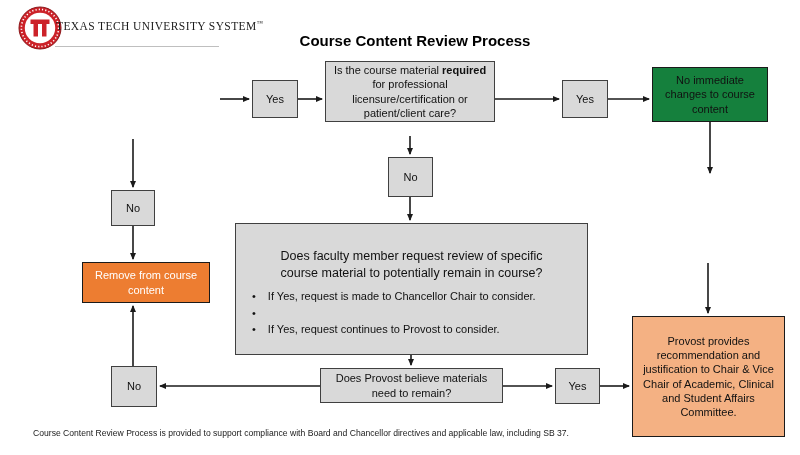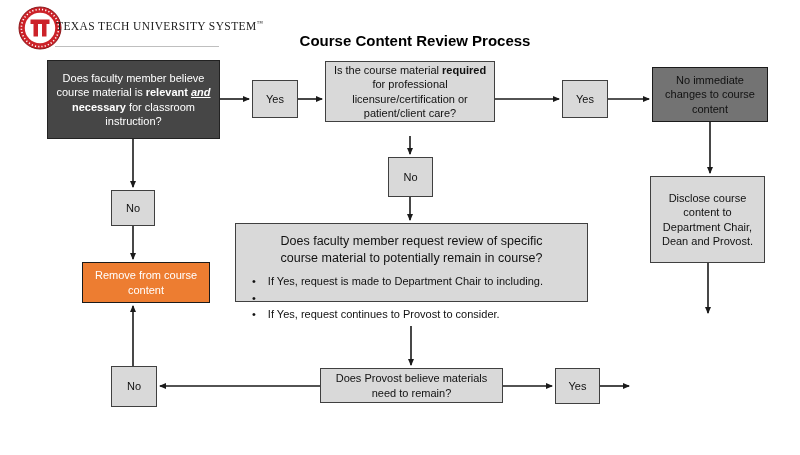--- a/index.html
+++ b/index.html
@@ -23,37 +23,37 @@
   
   svg.arrows { position:absolute; left:0; top:0; z-index:1; }
   
   .box {
     position:absolute; box-sizing:border-box; z-index:2;
     background:#d9d9d9; border:1.6px solid #404040;
     display:flex; align-items:center; justify-content:center;
     text-align:center; font-size:11px; line-height:1.3; padding:2px 5px;
   }
   .box.dark  { background:#464646; color:#fff; border-color:#222; }
-  .box.blue  { background:#737373; border-color:#1a1a1a; }
+  .box.blue  { background:#15803d; border-color:#1a1a1a; }
   .box.orange{ background:#ed7d31; color:#fff; border-color:#1a1a1a; }
   .box.lorange{ background:#f4b183; border-color:#1a1a1a; }
   .box.tag   { font-size:11px; }
   .b { font-weight:bold; }
   .conj { font-weight:bold; font-style:italic; text-decoration:underline; }
   #q1       { left:47px;  top:60px;  width:173px; height:79px; }
   #yes1     { left:252px; top:80px;  width:46px;  height:38px; }
   #q2       { left:325px; top:61px;  width:170px; height:61px; }
   #yes2     { left:562px; top:80px;  width:46px;  height:38px; }
   #nochange { left:652px; top:67px;  width:116px; height:55px; }
   #no1      { left:388px; top:157px; width:45px;  height:40px; }
   #no2      { left:111px; top:190px; width:44px;  height:36px; }
   #remove   { left:82px;  top:262px; width:128px; height:41px; }
-  #review   { left:235px; top:223px; width:353px; height:79px;
+  #review   { left:235px; top:223px; width:353px; height:132px;
               flex-direction:column; align-items:stretch; justify-content:flex-start;
-              padding:9px 12px 6px; }
+              padding:24px 12px 6px; }
   #no3      { left:111px; top:366px; width:46px;  height:41px; }
   #qprovost { left:320px; top:368px; width:183px; height:35px; }
   #yes3     { left:555px; top:368px; width:45px;  height:36px; }
   #disclose { left:650px; top:176px; width:115px; height:87px; }
   #committee{ left:632px; top:316px; width:153px; height:121px; padding:4px 8px; }
   .review-q { text-align:center; font-size:12.5px; line-height:1.35; padding:0 16px; }
   .bullets  { margin:8px 0 0; padding:0 0 0 4px; text-align:left; font-size:11px; }
   .bullet-row { display:flex; gap:12px; margin-bottom:3px; line-height:1.25; }
   .bullet-dot { flex:0 0 auto; }
   
@@ -98,29 +98,20 @@
       <line x1="411" y1="326" x2="411" y2="365"></line>
       <line x1="320" y1="386" x2="160" y2="386"></line>
       <line x1="133" y1="366" x2="133" y2="306"></line>
       <line x1="503" y1="386" x2="552" y2="386"></line>
       <line x1="600" y1="386" x2="629" y2="386"></line>
       <line x1="710" y1="122" x2="710" y2="173"></line>
       <line x1="708" y1="263" x2="708" y2="313"></line>
     </g>
   </svg>
 
-  <div class="box dark" id="q1">
-    <div>
-      <span>Does faculty member believe course material is</span>
-      <span class="b">relevant</span>
-      <span class="conj">and</span>
-      <span class="b">necessary</span>
-      <span>for classroom instruction?</span>
-    </div>
-  </div>
 
   <div class="box tag" id="yes1">Yes</div>
 
   <div class="box" id="q2">
     <div>
       <span>Is the course material</span>
       <span class="b">required</span>
       <span>for professional licensure/certification or patient/client care?</span>
     </div>
   </div>
@@ -129,21 +120,21 @@
 
   <div class="box blue" id="nochange">No immediate changes to course content</div>
 
   <div class="box tag" id="no1">No</div>
 
   <div class="box" id="review">
     <div class="review-q">Does faculty member request review of specific course material to potentially remain in course?</div>
     <div class="bullets">
       <div class="bullet-row">
         <span class="bullet-dot">•</span>
-        <span>If Yes, request is made to Department Chair to including.</span>
+        <span>If Yes, request is made to Chancellor Chair to consider.</span>
       </div>
       <div class="bullet-row">
         <span class="bullet-dot">•</span>
       </div>
       <div class="bullet-row">
         <span class="bullet-dot">•</span>
         <span>If Yes, request continues to Provost to consider.</span>
       </div>
     </div>
   </div>
@@ -151,19 +142,20 @@
   <div class="box tag" id="no2">No</div>
 
   <div class="box orange" id="remove">Remove from course content</div>
 
   <div class="box tag" id="no3">No</div>
 
   <div class="box" id="qprovost">Does Provost believe materials need to remain?</div>
 
   <div class="box tag" id="yes3">Yes</div>
 
-  <div class="box" id="disclose">Disclose course content to Department Chair, Dean and Provost.</div>
 
+  <div class="box lorange" id="committee">Provost provides recommendation and justification to Chair &amp; Vice Chair of Academic, Clinical and Student Affairs Committee.</div>
 
   <div class="footnote">
+    <div>Course Content Review Process is provided to support compliance with Board and Chancellor directives and applicable law, including SB 37.</div>
   </div>
 
 </div>
 
 </body></html>

